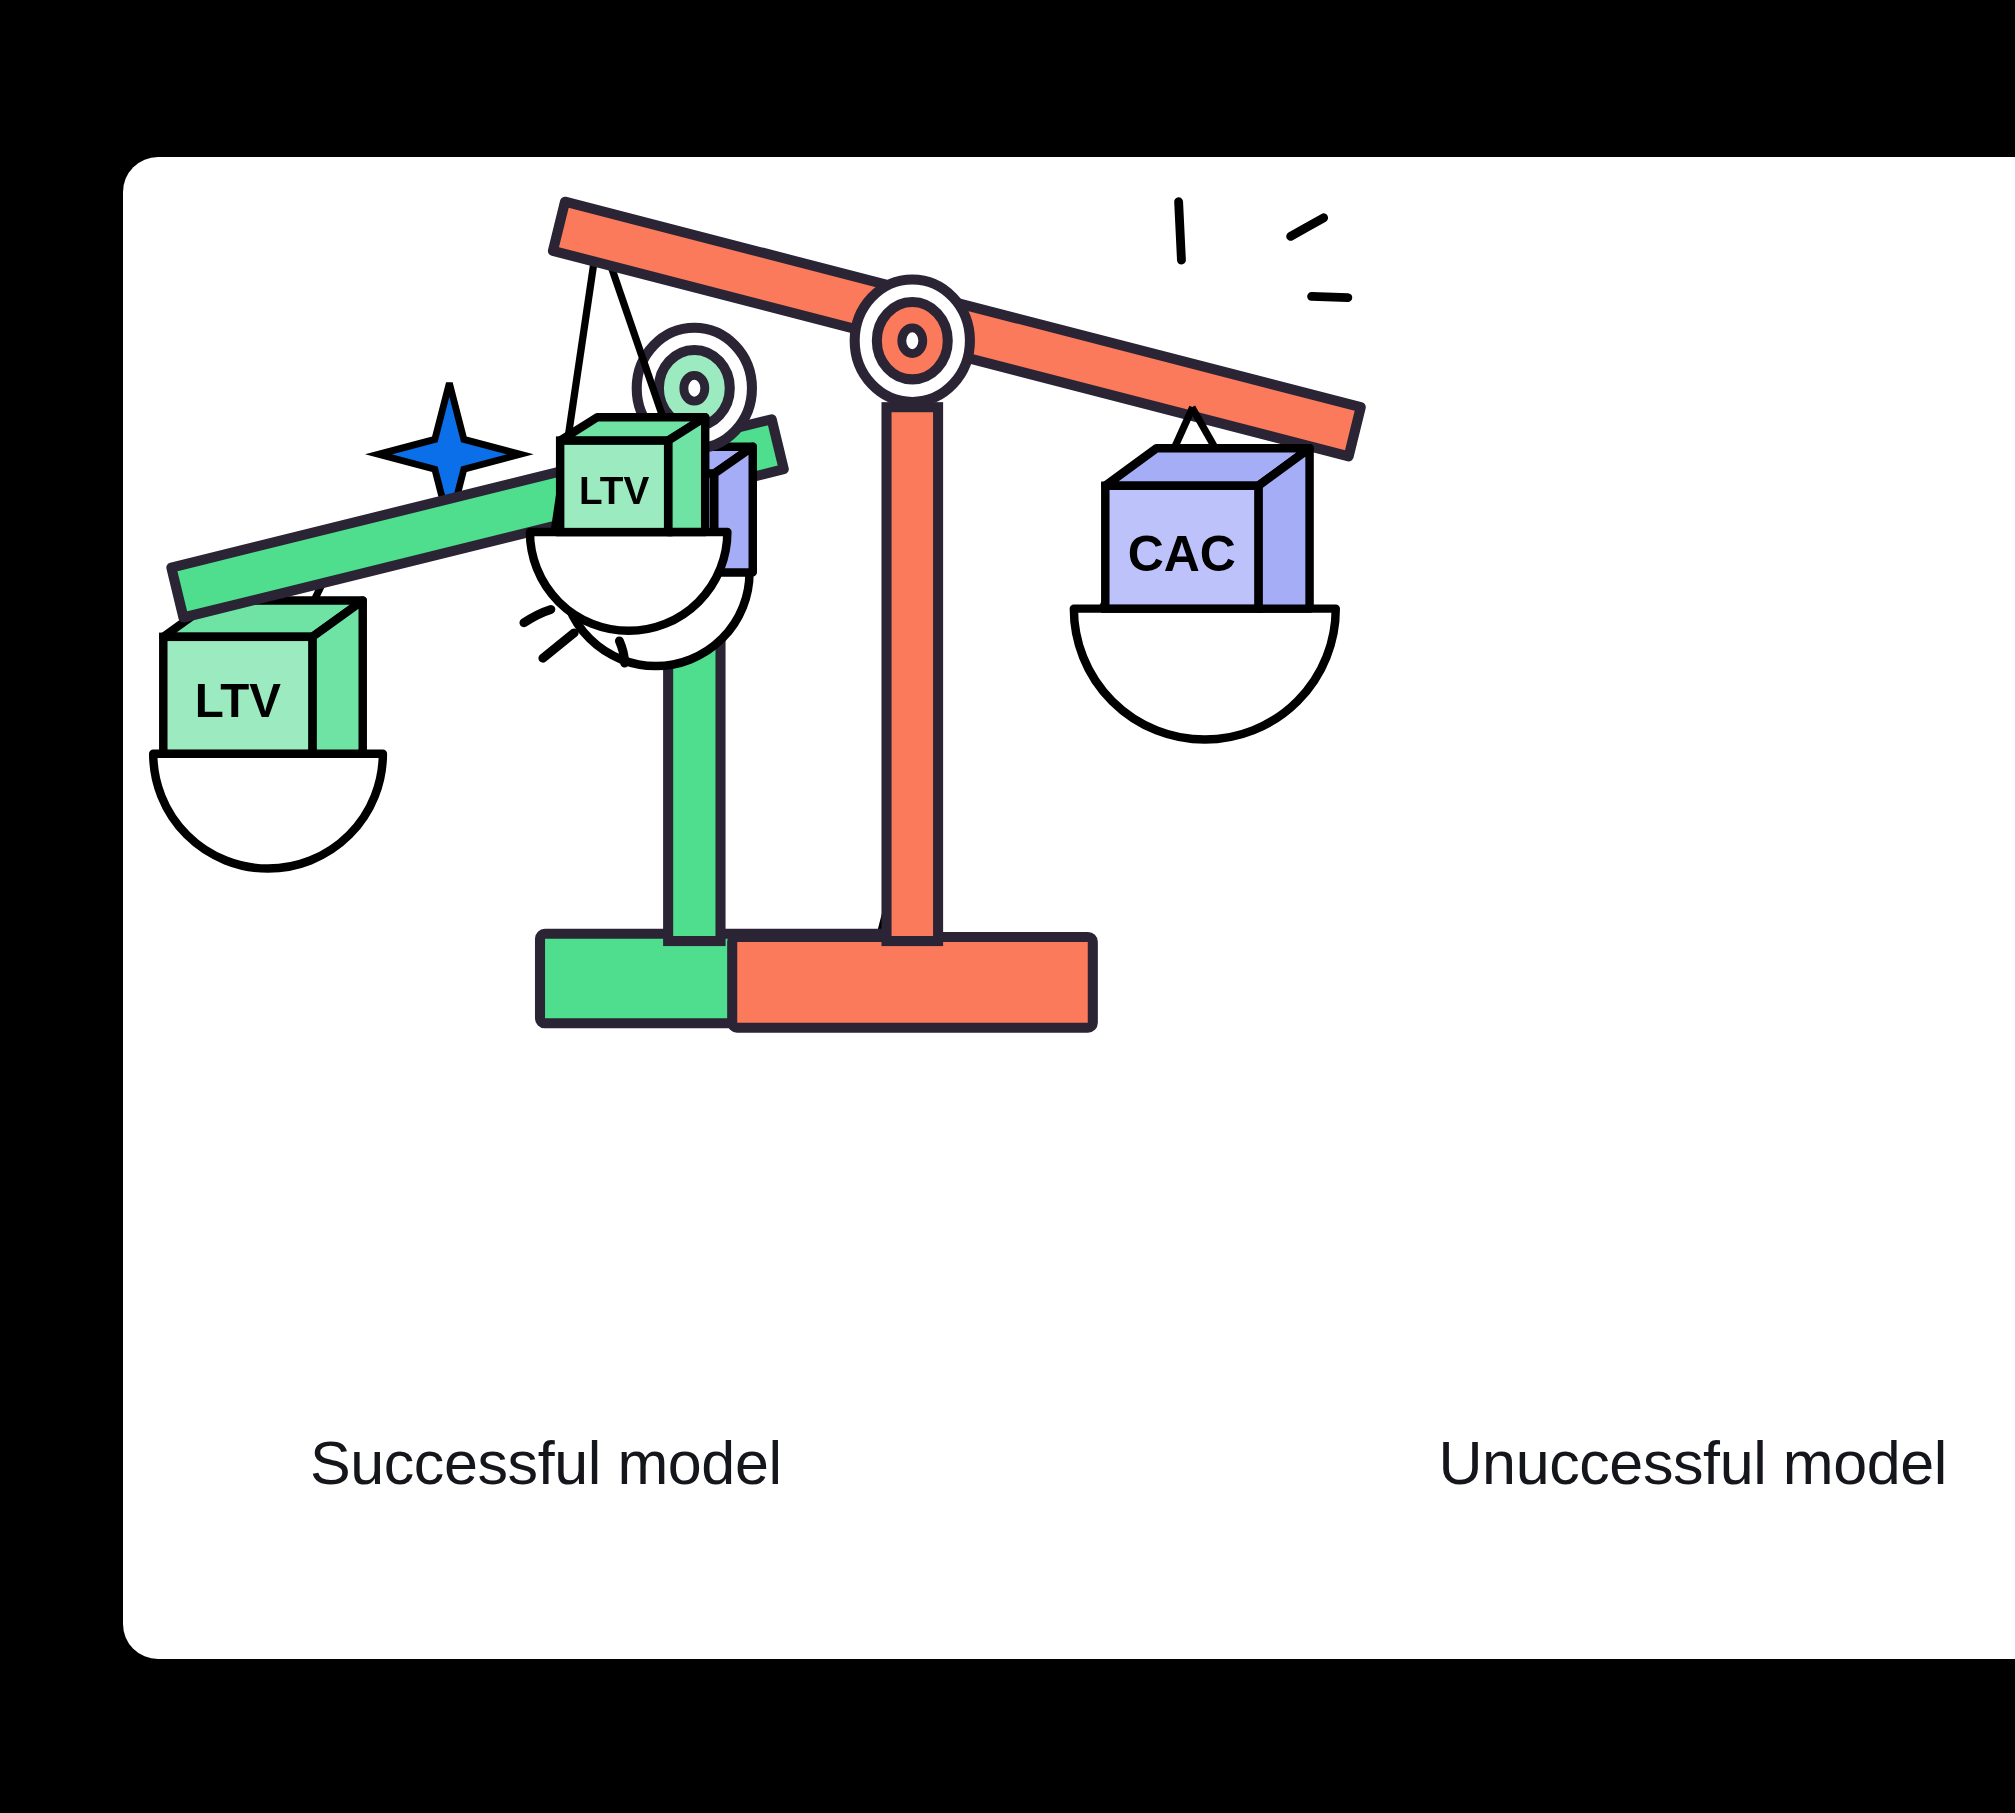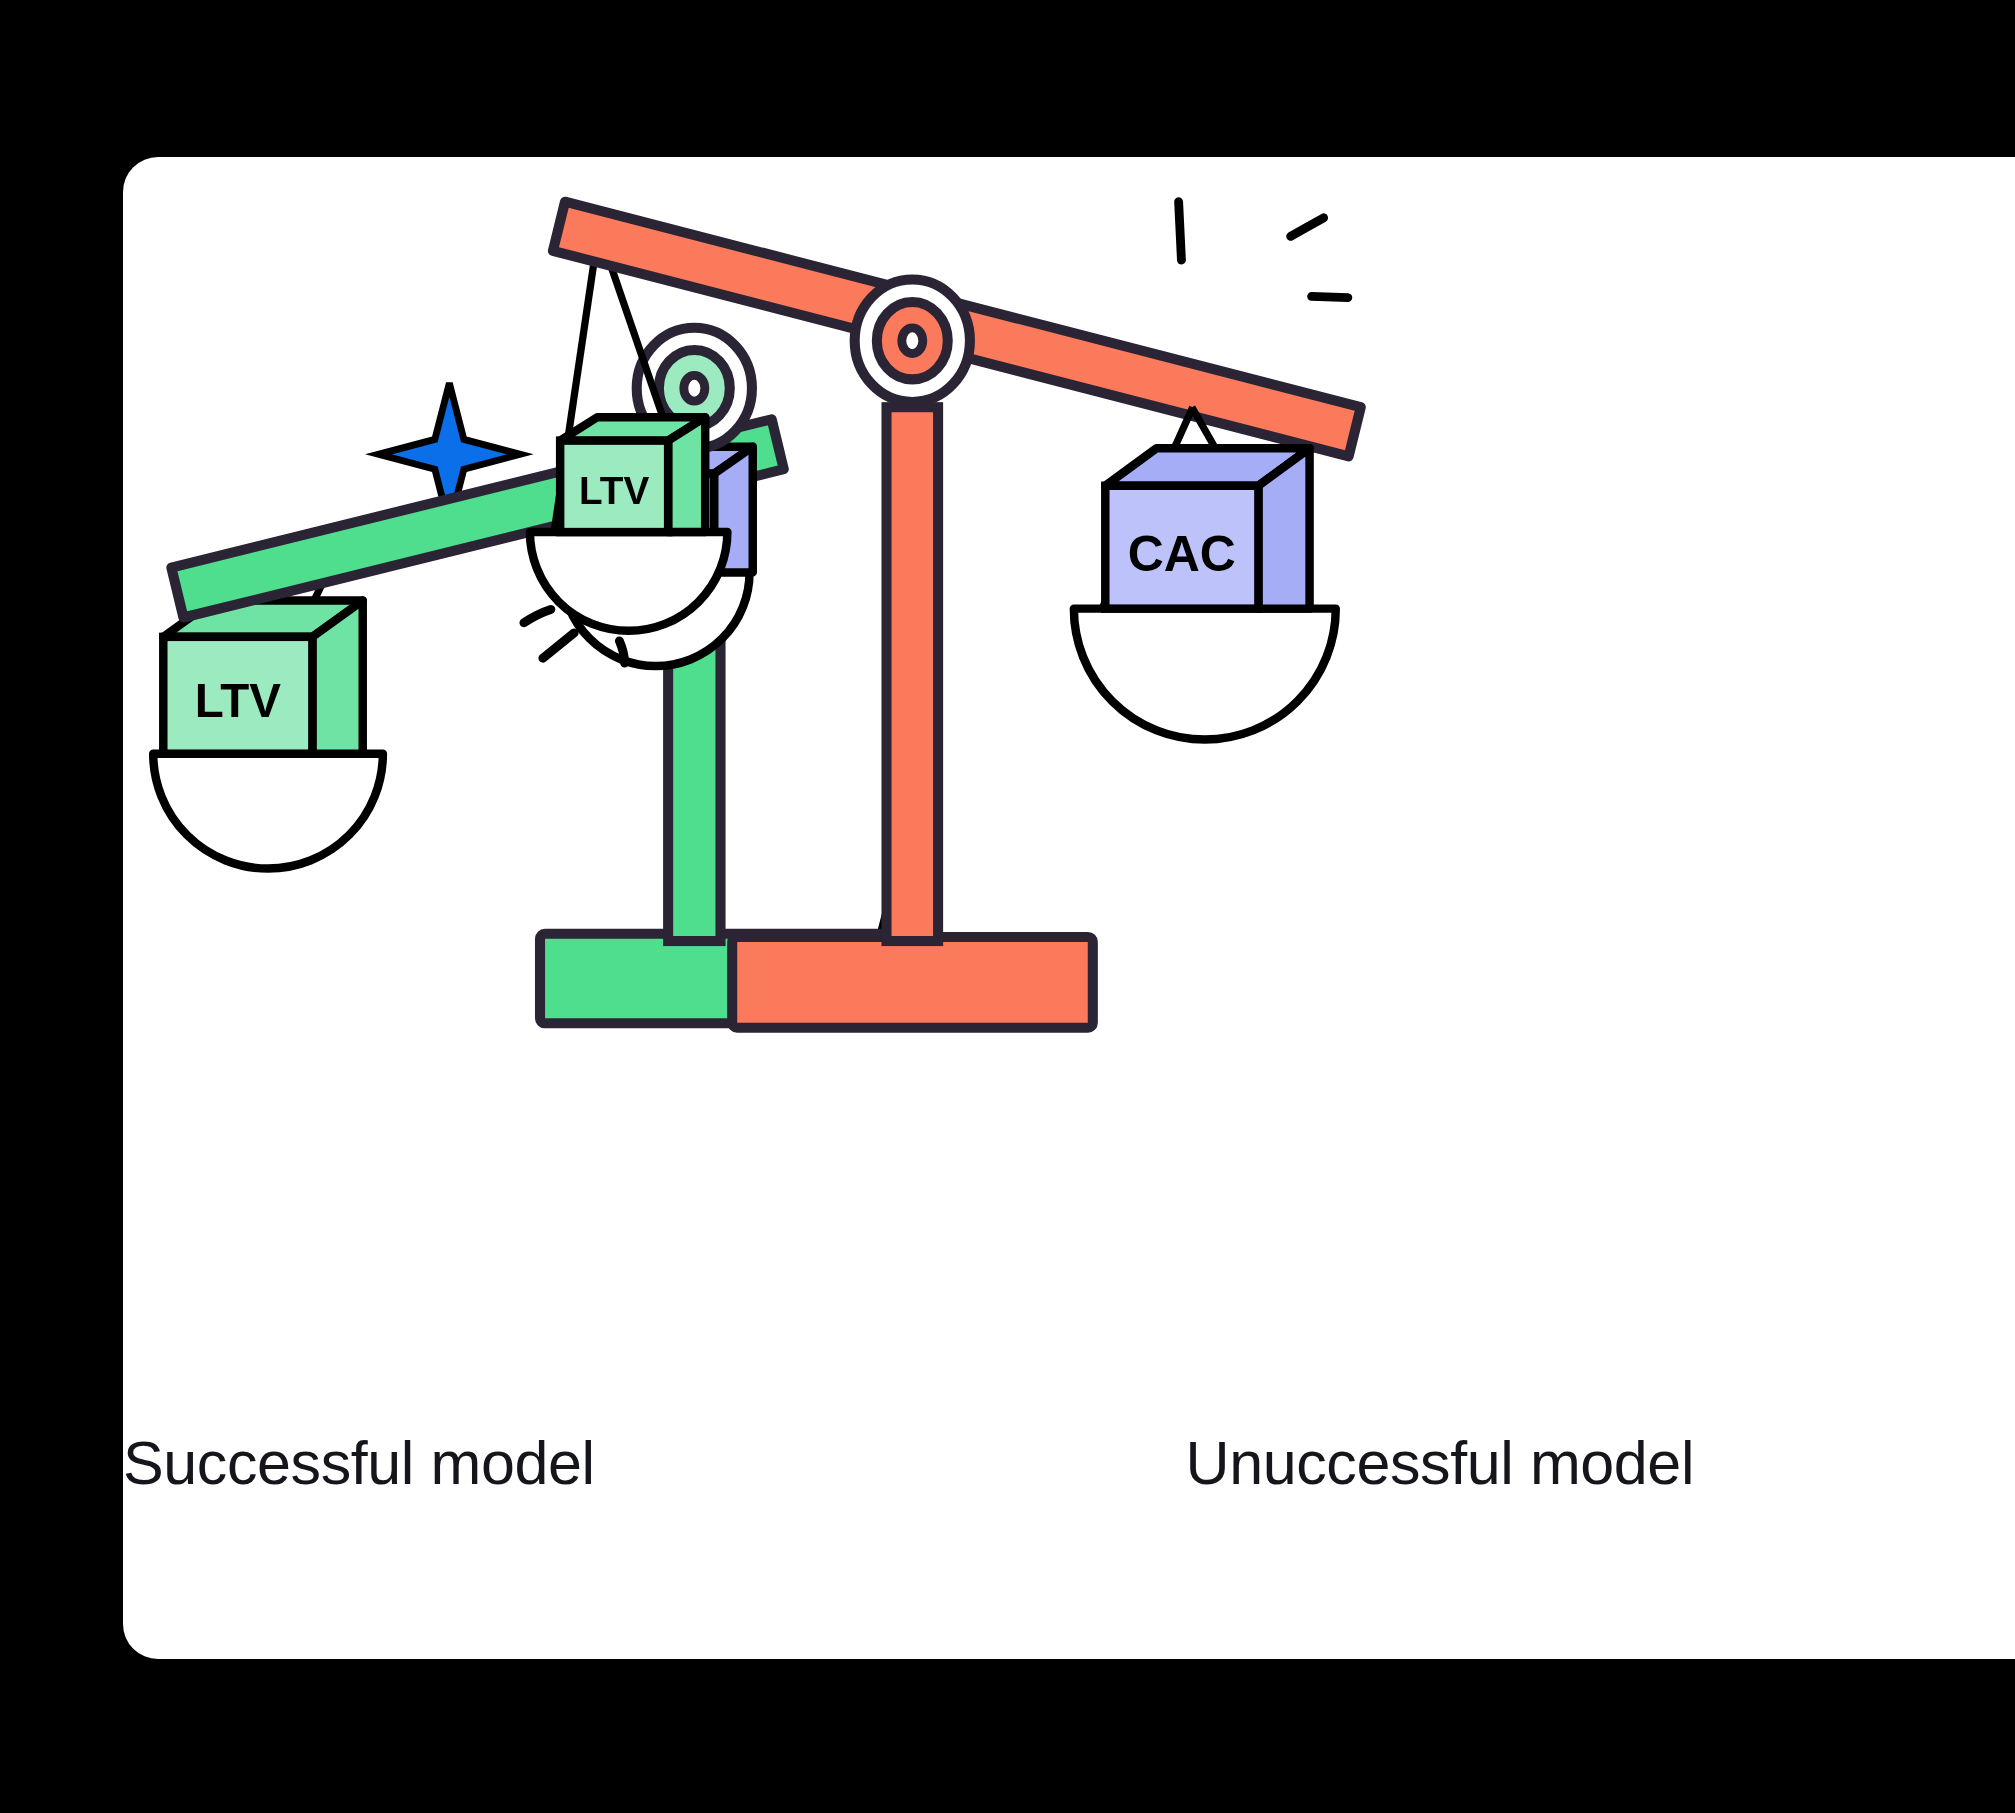--- a/index.html
+++ b/index.html
@@ -28,21 +28,21 @@
   .illustration svg{ display:block; width:100%; height:100%; }
 
   .caption-row{
     position:absolute;
     left:0; top:1273px;
     width:2077px;
     display:flex;
   }
   .caption{
     flex:0 0 50%;
-    text-align:left;
+    text-align:center;
     font-family:"Liberation Sans", sans-serif;
     font-size:61px;
     font-weight:400;
     color:#14161c;
     letter-spacing:-0.4px;
     line-height:1.1;
   }
   .caption.left{ padding-right:193px; }
   .caption.right{ padding-left:24px; }
 </style>

